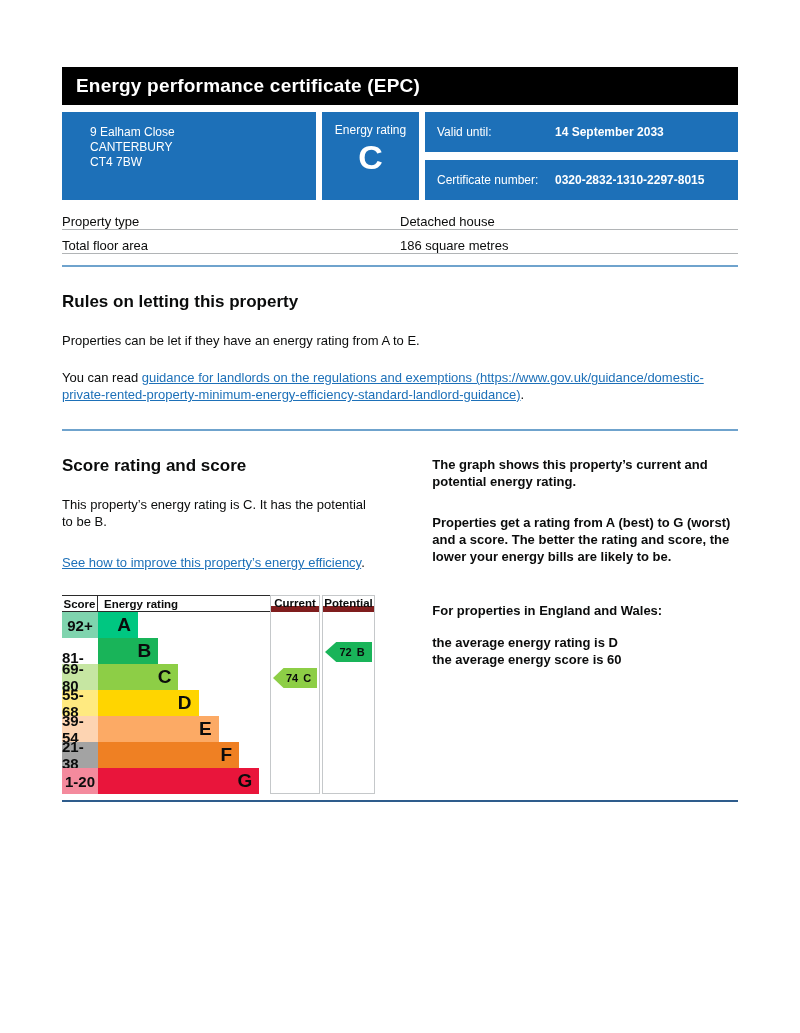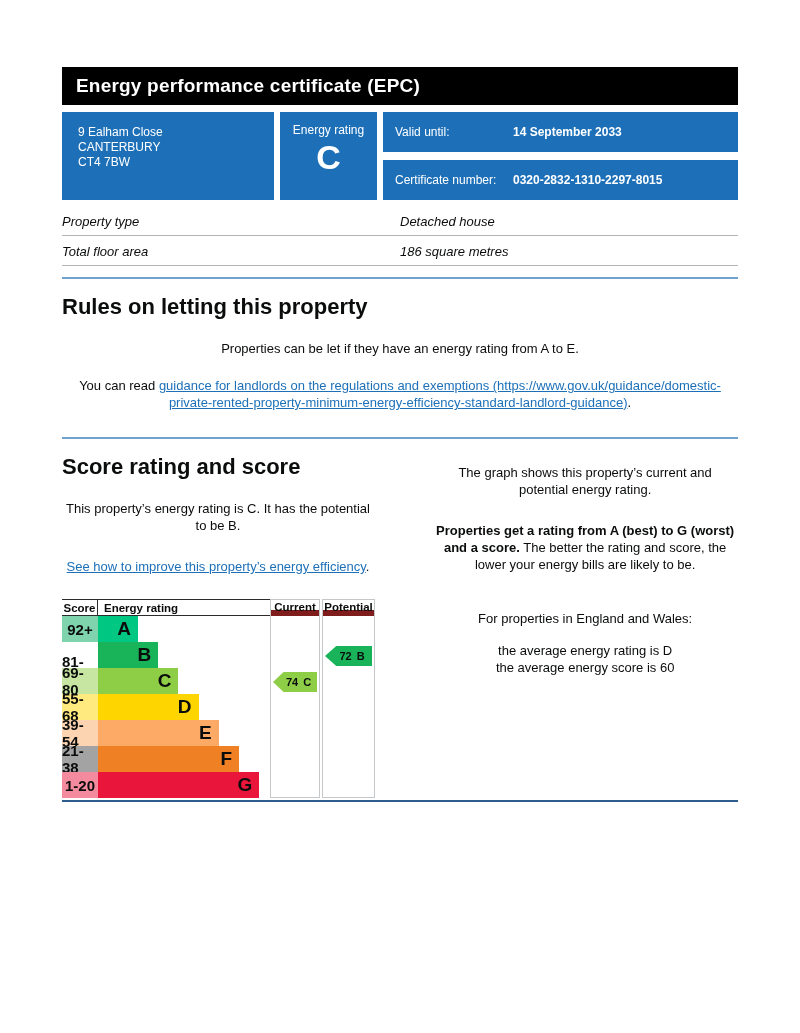--- a/index.html
+++ b/index.html
@@ -8,47 +8,47 @@
   .page { position:relative; width:800px; height:1033px; margin:0 auto; background:#fff; overflow:hidden; }
   .content { position:absolute; left:62px; top:67px; width:676px; }
 
   
   .title-bar { background:#000; color:#fff; height:38px; line-height:38px;
                font-size:19px; font-weight:bold; padding-left:14px; letter-spacing:.2px; }
 
   
   .summary { display:flex; margin-top:7px; height:88px; gap:6px; }
   .panel { background:#1d70b8; color:#fff; }
-  .addr-panel { width:212px; padding:13px 16px; font-size:12px; line-height:15px; }
+  .addr-panel { width:254px; padding:13px 28px; font-size:12px; line-height:15px; }
   .rating-panel { width:97px; display:flex; flex-direction:column; align-items:center; padding-top:11px; }
   .rating-panel .lbl { font-size:12px; }
   .rating-panel .big { font-size:34px; font-weight:bold; line-height:40px; }
   .right-panel { flex:1; display:flex; flex-direction:column; gap:8px; background:transparent; }
   .kv-row { background:#1d70b8; color:#fff; flex:1; display:flex; align-items:center; padding-left:12px; font-size:12px; }
   .kv-row .k { width:118px; }
   .kv-row .v { font-weight:bold; }
 
   
   .facts { margin-top:6px; }
-  .fact-row { display:flex; padding:8px 0 6px 0; border-bottom:1px solid #b1b4b6; font-size:13px;font-style:italic; }
+  .fact-row { display:flex; padding:8px 0 0 0; border-bottom:1px solid #b1b4b6; font-size:13px; }
   .fact-row .k { width:338px; }
 
   hr.rule { border:none; border-top:2px solid #6fa3cd; margin-top:11px; }
   hr.rule-bottom { border:none; border-top:2px solid #2e5c8c; }
 
-  h2 { font-size:22px; font-weight:bold; margin-top:15px; }
-  p.body { font-size:13px; line-height:17px; margin-top:20px;text-align:center; }
+  h2 { font-size:17px; font-weight:bold; margin-top:25px; }
+  p.body { font-size:13px; line-height:17px; margin-top:20px; }
   a.link { color:#1d70b8; text-decoration:underline; }
   .ink { color:#0b0c0c; }
 
   
   .two-col { display:flex; margin-top:0; }
   .col-left { width:340px; }
   .col-left p.body { max-width:312px; }
-  .col-right { margin-left:36px; width:311px; }
+  .col-right { margin-left:36px; width:311px;font-weight:bold; }
   .col-right p.body:first-child { margin-top:25px; }
   .col-right .gap-lg { margin-top:24px; }
   .col-right .gap-xl { margin-top:37px; }
   .col-right .gap-sm { margin-top:15px; }
 
   
   .chart { position:relative; width:313px; height:199px; margin-top:24px; font-size:11px; }
   .chart-left { position:absolute; left:0; top:0; width:208px; }
   .chart-head { display:flex; height:17px; border-top:1px solid #2b2b2b; border-bottom:1px solid #2b2b2b; font-weight:bold; font-size:11.5px; }
   .chart-head .h-score { width:36px; text-align:center; line-height:16px; border-right:1px solid #2b2b2b; }

